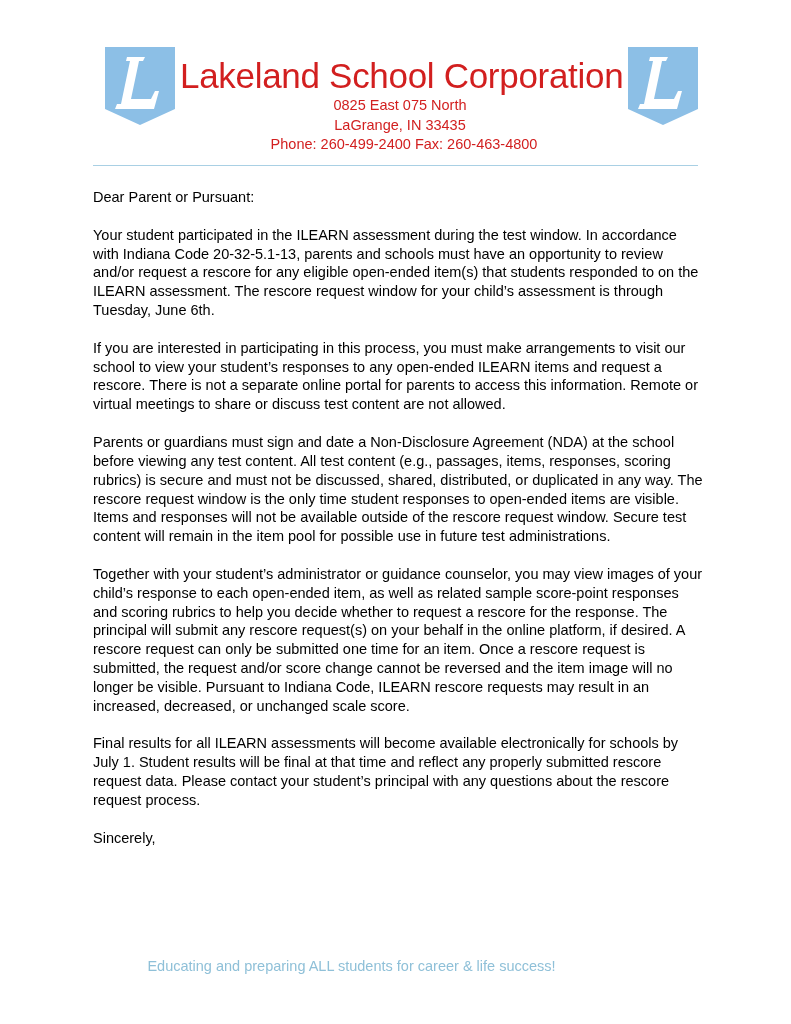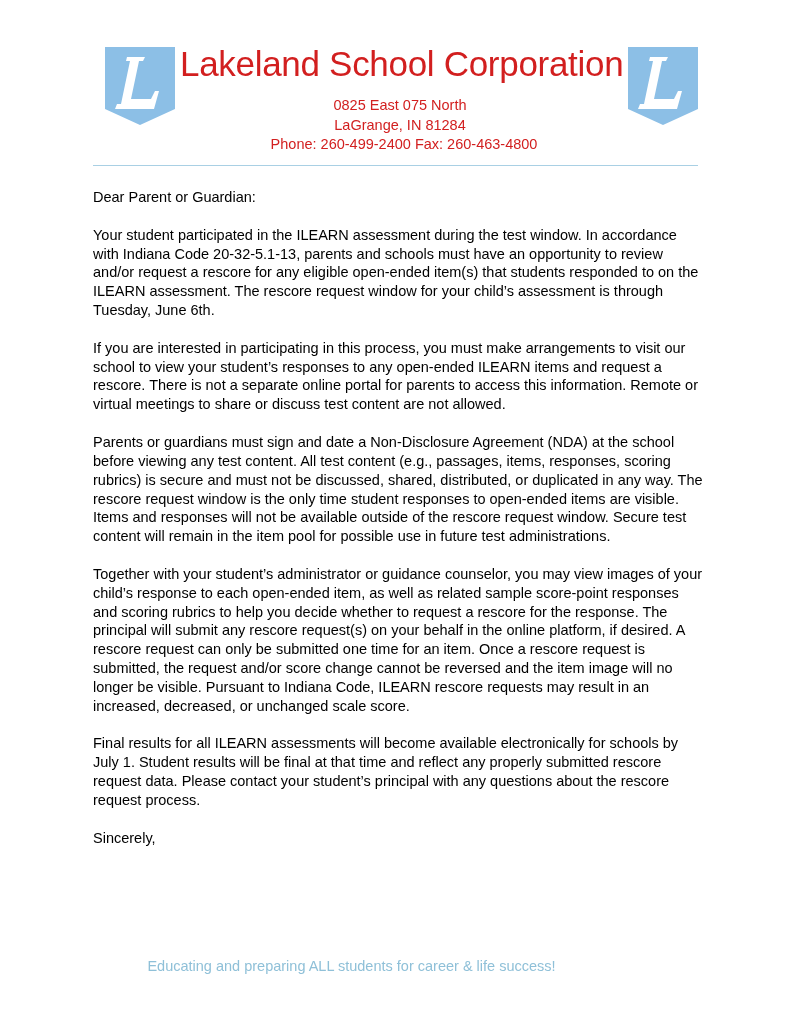--- a/index.html
+++ b/index.html
@@ -1,21 +1,21 @@
 <!DOCTYPE html>
 <html><head>
   <meta charset="utf-8">
   <style>
     html, body { margin: 0; padding: 0; background: #ffffff; }
     body { width: 791px; height: 1024px; position: relative; overflow: hidden; font-family: "Liberation Sans", sans-serif; color: #000; }
     .logo { position: absolute; top: 47px; width: 70px; height: 78px; }
     .logo svg { width: 100%; height: 100%; display: block; }
     .logo-left { left: 105px; }
     .logo-right { left: 628px; }
-    .org-name { position: absolute; top: 44px; left: 180px; width: 440px; text-align: center; font-size: 35px; color: #d21f1f; letter-spacing: -0.3px; white-space: nowrap; }
+    .org-name { position: absolute; top: 56px; left: 180px; width: 440px; text-align: center; font-size: 35px; color: #d21f1f; letter-spacing: -0.3px; white-space: nowrap; }
     .addr { position: absolute; left: 180px; width: 440px; text-align: center; font-size: 14.5px; color: #d21f1f; white-space: nowrap; }
     .addr1 { top: 97px; }
     .addr2 { top: 117px; }
     .addr3 { top: 136px; left: 204px; width: 400px; }
     .divider { position: absolute; top: 165px; left: 93px; width: 605px; height: 1px; background: #a9d0e4; }
     .body { position: absolute; top: 188px; left: 93px; width: 612px; font-size: 14.5px; line-height: 18.85px; }
     .body p { margin: 0 0 18.85px 0; }
     .sig { position: absolute; top: 884px; left: 93px; font-size: 14.5px; line-height: 18.85px; }
     .footer { position: absolute; top: 958px; left: 0; width: 703px; text-align: center; font-size: 14.5px; color: #8fc0d8; }
   </style>
@@ -24,34 +24,34 @@
 
 <div class="logo logo-left">
   <svg viewBox="0 0 70 78">
     <polygon points="0,0 70,0 70,62 35,78 0,62" fill="#8cbfe6"></polygon>
     <path d="M22,10 L40,10 L38,14 L34,14 L26,52 L46,52 L50,44 L54,44 L49,62 L10,62 L12,57 L16,57 L25,14 L21,14 Z" fill="#ffffff"></path>
   </svg>
 </div>
 
 <div class="org-name">Lakeland School Corporation</div>
 <div class="addr addr1">0825 East 075 North</div>
-<div class="addr addr2">LaGrange, IN 81284</div>
+<div class="addr addr2">LaGrange, IN 33435</div>
 <div class="addr addr3">Phone: 260-499-2400 Fax: 260-463-4800</div>
 
 <div class="logo logo-right">
   <svg viewBox="0 0 70 78">
     <polygon points="0,0 70,0 70,62 35,78 0,62" fill="#8cbfe6"></polygon>
     <path d="M22,10 L40,10 L38,14 L34,14 L26,52 L46,52 L50,44 L54,44 L49,62 L10,62 L12,57 L16,57 L25,14 L21,14 Z" fill="#ffffff"></path>
   </svg>
 </div>
 
 <div class="divider"></div>
 
 <div class="body">
-  <p>Dear Parent or Guardian:</p>
+  <p>Dear Parent or Pursuant:</p>
   <p>Your student participated in the ILEARN assessment during the test window. In accordance with Indiana Code 20-32-5.1-13, parents and schools must have an opportunity to review and/or request a rescore for any eligible open-ended item(s) that students responded to on the ILEARN assessment. The rescore request window for your child’s assessment is through Tuesday, June 6th.</p>
   <p>If you are interested in participating in this process, you must make arrangements to visit our school to view your student’s responses to any open-ended ILEARN items and request a rescore. There is not a separate online portal for parents to access this information. Remote or virtual meetings to share or discuss test content are not allowed.</p>
   <p>Parents or guardians must sign and date a Non-Disclosure Agreement (NDA) at the school before viewing any test content. All test content (e.g., passages, items, responses, scoring rubrics) is secure and must not be discussed, shared, distributed, or duplicated in any way. The rescore request window is the only time student responses to open-ended items are visible. Items and responses will not be available outside of the rescore request window. Secure test content will remain in the item pool for possible use in future test administrations.</p>
   <p>Together with your student’s administrator or guidance counselor, you may view images of your child’s response to each open-ended item, as well as related sample score-point responses and scoring rubrics to help you decide whether to request a rescore for the response. The principal will submit any rescore request(s) on your behalf in the online platform, if desired. A rescore request can only be submitted one time for an item. Once a rescore request is submitted, the request and/or score change cannot be reversed and the item image will no longer be visible. Pursuant to Indiana Code, ILEARN rescore requests may result in an increased, decreased, or unchanged scale score.</p>
   <p>Final results for all ILEARN assessments will become available electronically for schools by July 1. Student results will be final at that time and reflect any properly submitted rescore request data. Please contact your student’s principal with any questions about the rescore request process.</p>
   <p>Sincerely,</p>
 </div>
 
 <div class="sig">
 </div>

